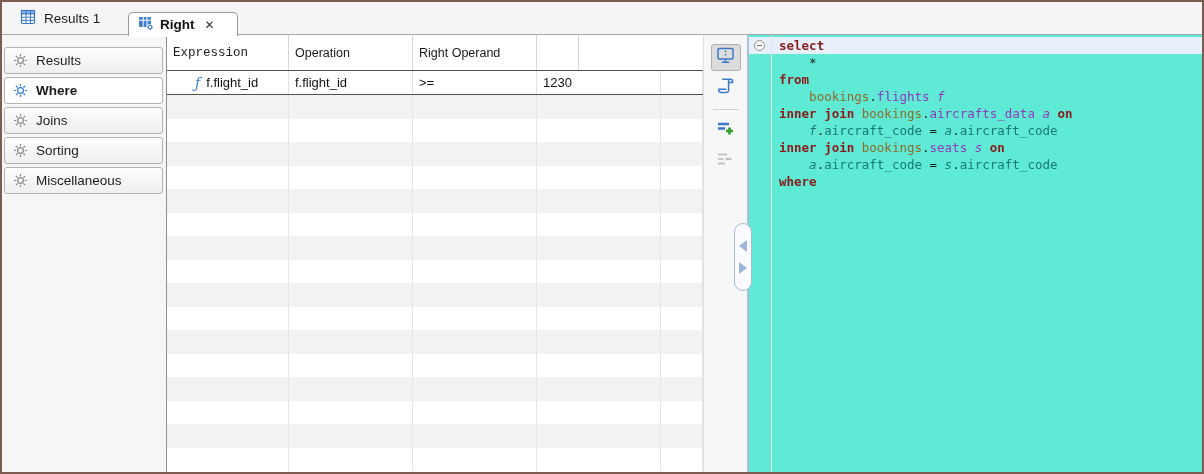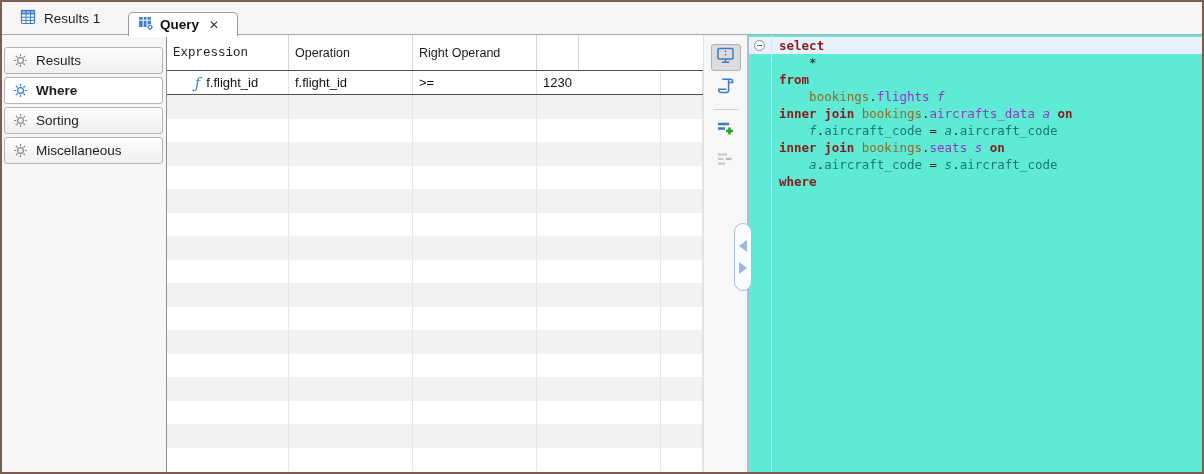--- a/index.html
+++ b/index.html
@@ -84,21 +84,21 @@
     <div class="tab-query">
       <span>
         <svg width="16" height="16" viewBox="0 0 16 16">
           <rect x="1" y="2" width="12" height="10" rx="1" fill="#3f7fd0"></rect>
           <path d="M1 5.2h12 M5.2 2v10 M9 2v10" stroke="#ffffff" stroke-width="1"></path>
           <circle cx="12" cy="12.2" r="3.1" fill="#ffffff"></circle>
           <circle cx="12" cy="12.2" r="1.9" fill="none" stroke="#3f7fd0" stroke-width="1.1"></circle>
           <path d="M12 9.4v1 M12 14v1 M9.2 12.2h1 M13.8 12.2h1" stroke="#3f7fd0" stroke-width="1.1"></path>
         </svg>
       </span>
-      <span>Query</span>
+      <span>Right</span>
       <span class="tab-close">✕</span>
     </div>
   </div>
 
   <div class="main">
 
     <div class="sidebar" id="sidebar">
         <div class="side-btn">
           <span style="display: flex;">
             <svg width="15" height="15" viewBox="0 0 16 16">
@@ -113,20 +113,31 @@
         <div class="side-btn active">
           <span style="display: flex;">
             <svg width="15" height="15" viewBox="0 0 16 16">
               <g fill="none" stroke="#2e7cd6" stroke-width="1.3">
                 <circle cx="8" cy="8" r="3.1"></circle>
                 <path d="M8 1.1v2.3M8 12.6v2.3M1.1 8h2.3M12.6 8h2.3M3.1 3.1l1.7 1.7M11.2 11.2l1.7 1.7M12.9 3.1l-1.7 1.7M4.8 11.2l-1.7 1.7"></path>
               </g>
             </svg>
           </span>
           <span>Where</span>
+        </div>
+        <div class="side-btn">
+          <span style="display: flex;">
+            <svg width="15" height="15" viewBox="0 0 16 16">
+              <g fill="none" stroke="#8a8a8a" stroke-width="1.3">
+                <circle cx="8" cy="8" r="3.1"></circle>
+                <path d="M8 1.1v2.3M8 12.6v2.3M1.1 8h2.3M12.6 8h2.3M3.1 3.1l1.7 1.7M11.2 11.2l1.7 1.7M12.9 3.1l-1.7 1.7M4.8 11.2l-1.7 1.7"></path>
+              </g>
+            </svg>
+          </span>
+          <span>Joins</span>
         </div>
         <div class="side-btn">
           <span style="display: flex;">
             <svg width="15" height="15" viewBox="0 0 16 16">
               <g fill="none" stroke="#8a8a8a" stroke-width="1.3">
                 <circle cx="8" cy="8" r="3.1"></circle>
                 <path d="M8 1.1v2.3M8 12.6v2.3M1.1 8h2.3M12.6 8h2.3M3.1 3.1l1.7 1.7M11.2 11.2l1.7 1.7M12.9 3.1l-1.7 1.7M4.8 11.2l-1.7 1.7"></path>
               </g>
             </svg>
           </span>

